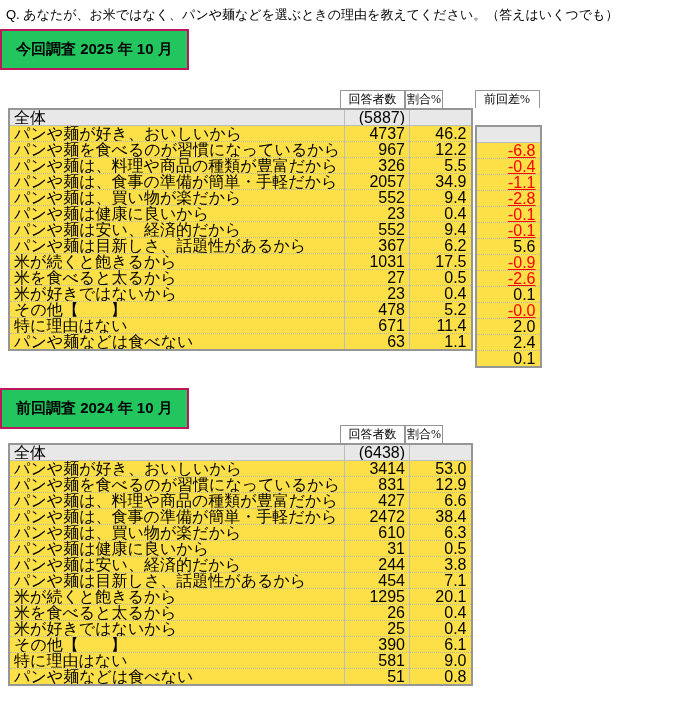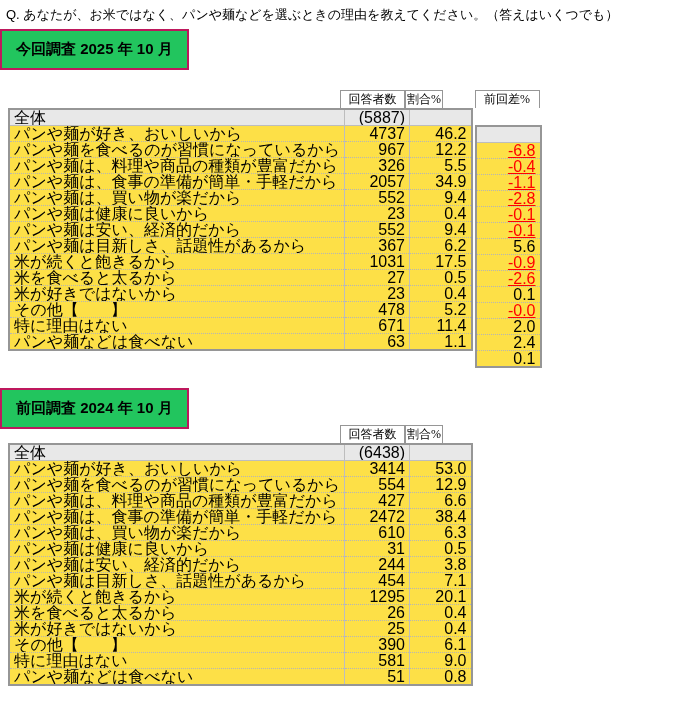--- a/index.html
+++ b/index.html
@@ -230,21 +230,21 @@
             <td class="num">(6438)</td>
             <td class="num"></td>
           </tr>
           <tr class="data">
             <td class="lbl">パンや麺が好き、おいしいから</td>
             <td class="num">3414</td>
             <td class="num">53.0</td>
           </tr>
           <tr class="data">
             <td class="lbl">パンや麺を食べるのが習慣になっているから</td>
-            <td class="num">554</td>
+            <td class="num">831</td>
             <td class="num">12.9</td>
           </tr>
           <tr class="data">
             <td class="lbl">パンや麺は、料理や商品の種類が豊富だから</td>
             <td class="num">427</td>
             <td class="num">6.6</td>
           </tr>
           <tr class="data">
             <td class="lbl">パンや麺は、食事の準備が簡単・手軽だから</td>
             <td class="num">2472</td>

